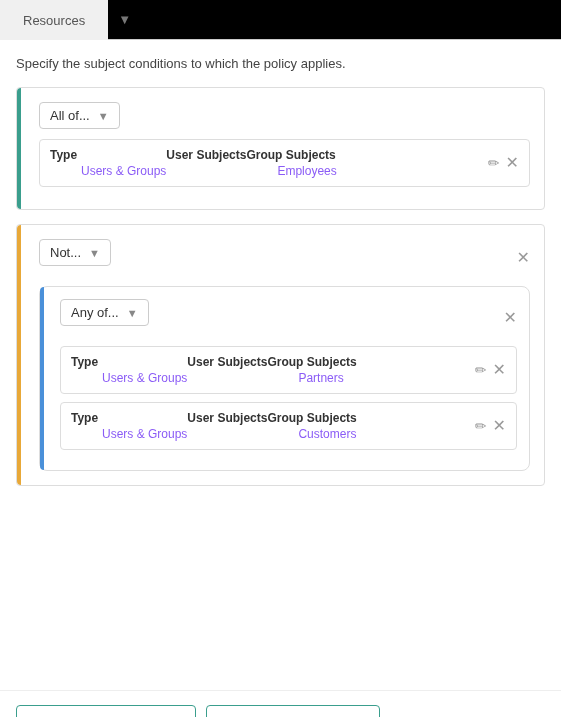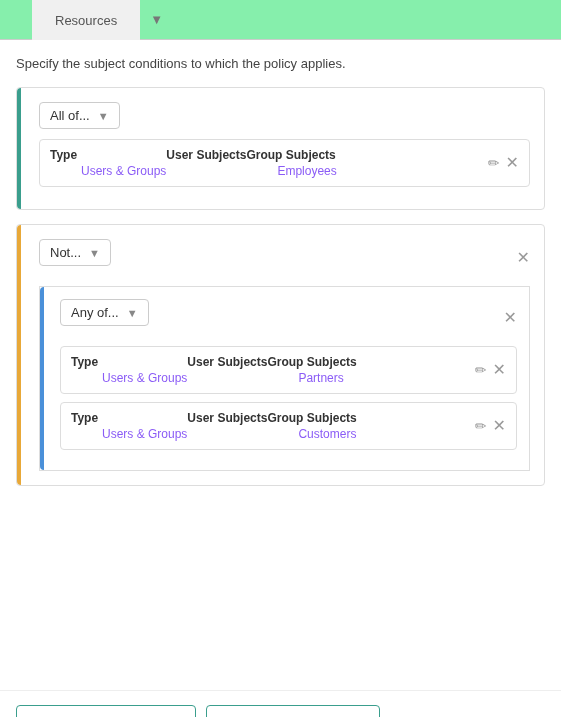--- a/index.html
+++ b/index.html
@@ -8,24 +8,23 @@
       font-size: 13px;
       background: #f5f5f5;
       width: 561px;
       min-height: 717px;
       color: #333;
     }
 
     
     .tabs {
       display: flex;
-      background: #86efac;
+      background: #000000;
       border-bottom: 1px solid #ccc;
       align-items: stretch;
-      padding-left: 32px;
     }
     .tab {
       padding: 12px 22px;
       cursor: pointer;
       border: 1px solid transparent;
       border-bottom: none;
       font-size: 13px;
       color: #555;
       background: #f0f0f0;
       margin-bottom: -1px;
@@ -152,21 +151,21 @@
     }
     .row-actions {
       display: flex;
       align-items: center;
       margin-left: 8px;
     }
 
     
     .inner-block {
       border: 1px solid #ddd;
-      border-radius: 0;
+      border-radius: 8px;
       padding: 12px;
       margin-top: 10px;
       position: relative;
       background: #fff;
     }
     .inner-left-bar {
       position: absolute;
       left: 0;
       top: 0;
       bottom: 0;

